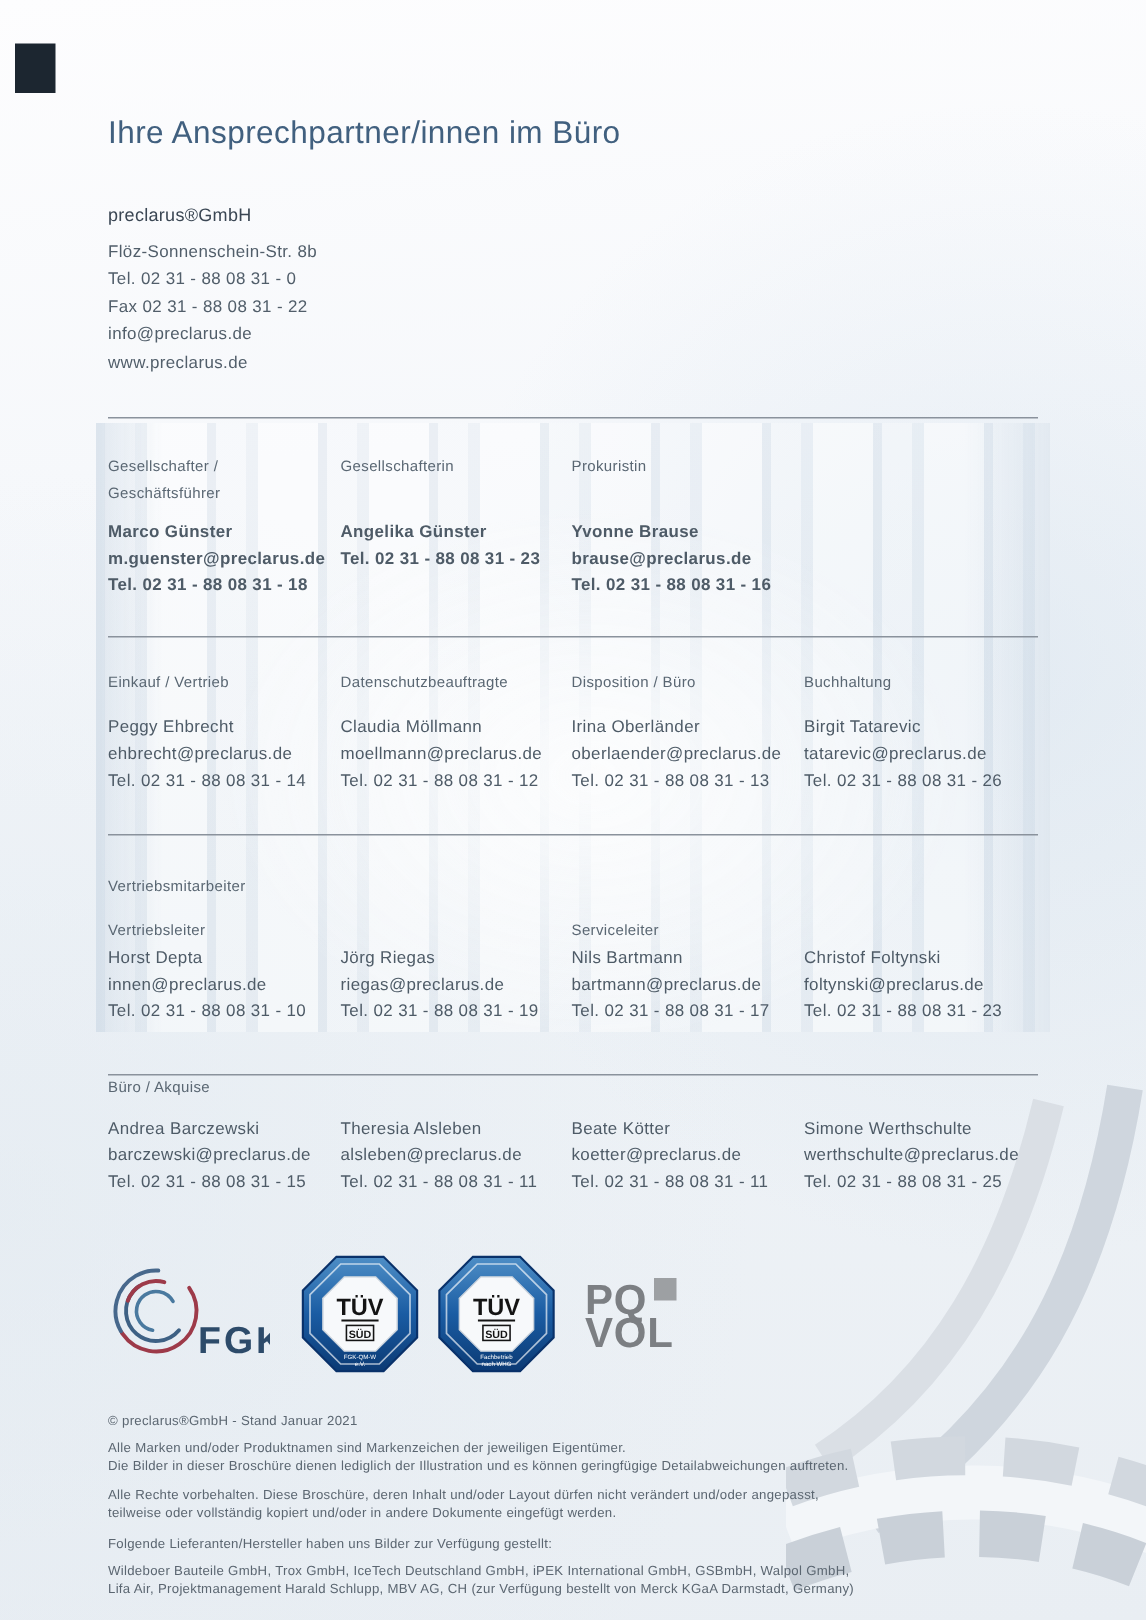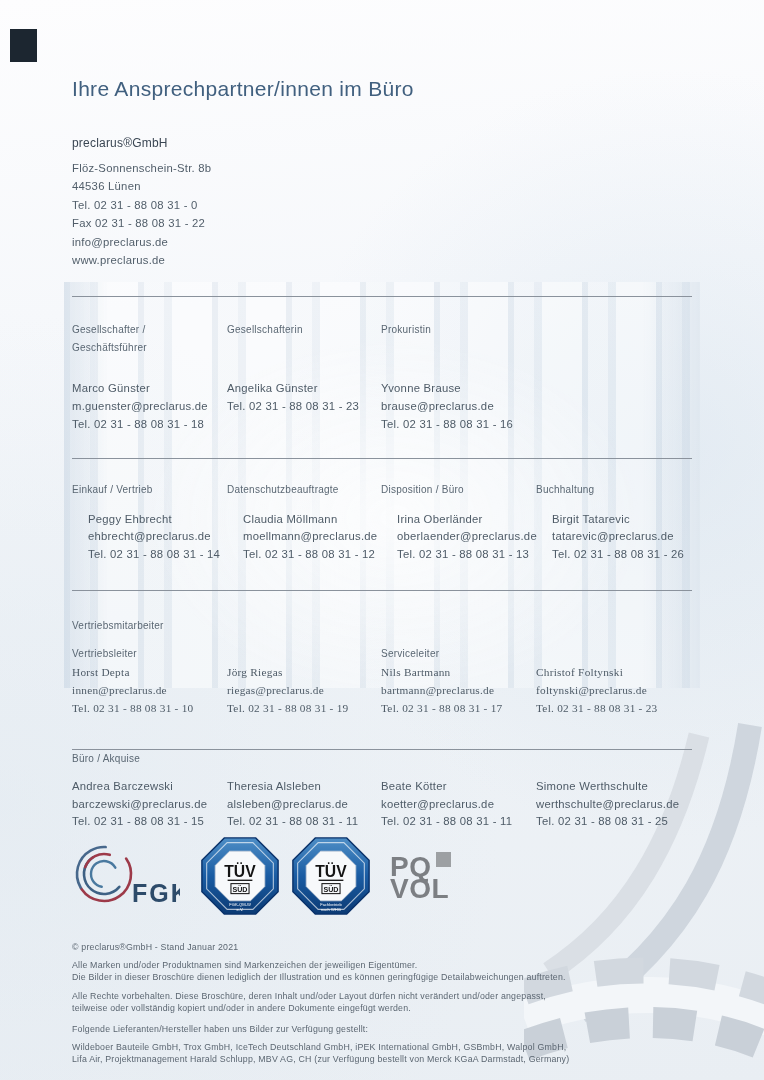--- a/index.html
+++ b/index.html
@@ -36,24 +36,24 @@
   }
   .company-name{margin-top:35px;font-size:12px;color:#3a4653;letter-spacing:.2px;}
   .company-lines{margin-top:9px;font-size:11.3px;line-height:18.4px;color:#515e6a;letter-spacing:.25px;}
   .divider{border:none;border-top:1px solid #8a929c;margin:0;width:620px;}
   .d1{margin-top:27px;} .d2{margin-top:24px;} .d3{margin-top:26px;} .d4{margin-top:32px;}
   .grid4{display:grid;grid-template-columns:155px 154px 155px 156px;}
   .cell{white-space:nowrap;}
   .role-line,.sec-title{font-size:10px;line-height:17.6px;color:#5a6773;letter-spacing:.25px;}
   .roles2{height:35px;margin-top:24px;}
   .roles1{height:18px;}
-  .sec2{margin-top:22px;} .sec2 .lines{margin-top:12px;margin-left:16px;}
-  .sec1 .lines{margin-top:24px;}
+  .sec2{margin-top:22px;} .sec2 .lines{margin-top:12px;}
+  .sec1 .lines{margin-top:9px;font-weight:bold;}
   .sec-title.t3{margin-top:26px;}
-  .sec3{margin-top:11px;} .sec3 .lines{margin-top:1px;font-family:Liberation Serif, serif;}
+  .sec3{margin-top:11px;} .sec3 .lines{margin-top:1px;}
   .sec-title.t4{}
   .sec4{margin-top:10px;}
   .lines{font-size:11.3px;line-height:17.7px;color:#4e5b67;letter-spacing:.25px;}
   .logos{position:absolute;left:66px;top:834px;height:84px;display:flex;align-items:center;z-index:2;}
   .fgk-svg{width:114px;height:76px;margin-right:20px;}
   .tuv{width:80px;height:84px;margin-right:11px;}
   .pqvol{margin-left:8px;font-weight:bold;color:#7c7f83;font-size:28px;line-height:22.5px;letter-spacing:.5px;}
   .pq-square{display:inline-block;width:15px;height:15px;background:#9da0a3;margin-left:5px;vertical-align:9px;}
   .footer{position:absolute;left:72px;top:941px;width:620px;z-index:2;font-size:8.8px;line-height:12.2px;color:#5b6671;letter-spacing:.2px;white-space:nowrap;}
   .footer .gap-s{margin-top:6px;} .footer .gap-l{margin-top:9px;}
@@ -74,21 +74,20 @@
     <path d="M0,366 C85,332 180,336 250,370" stroke="#c9d0d8" stroke-width="31" fill="none" stroke-dasharray="42 24"></path>
   </svg>
 
   <div class="content">
 
     <h1 class="title">Ihre Ansprechpartner/innen im Büro</h1>
 
     <div class="company-name">preclarus®GmbH</div>
     <div class="company-lines">
       <div>Flöz-Sonnenschein-Str. 8b</div>
-      <div>44536 Lünen</div>
       <div>Tel. 02 31 - 88 08 31 - 0</div>
       <div>Fax 02 31 - 88 08 31 - 22</div>
       <div>info@preclarus.de</div>
       <div>www.preclarus.de</div>
     </div>
 
     <hr class="divider d1">
 
     <div class="grid4 sec1">
       <div class="cell">

